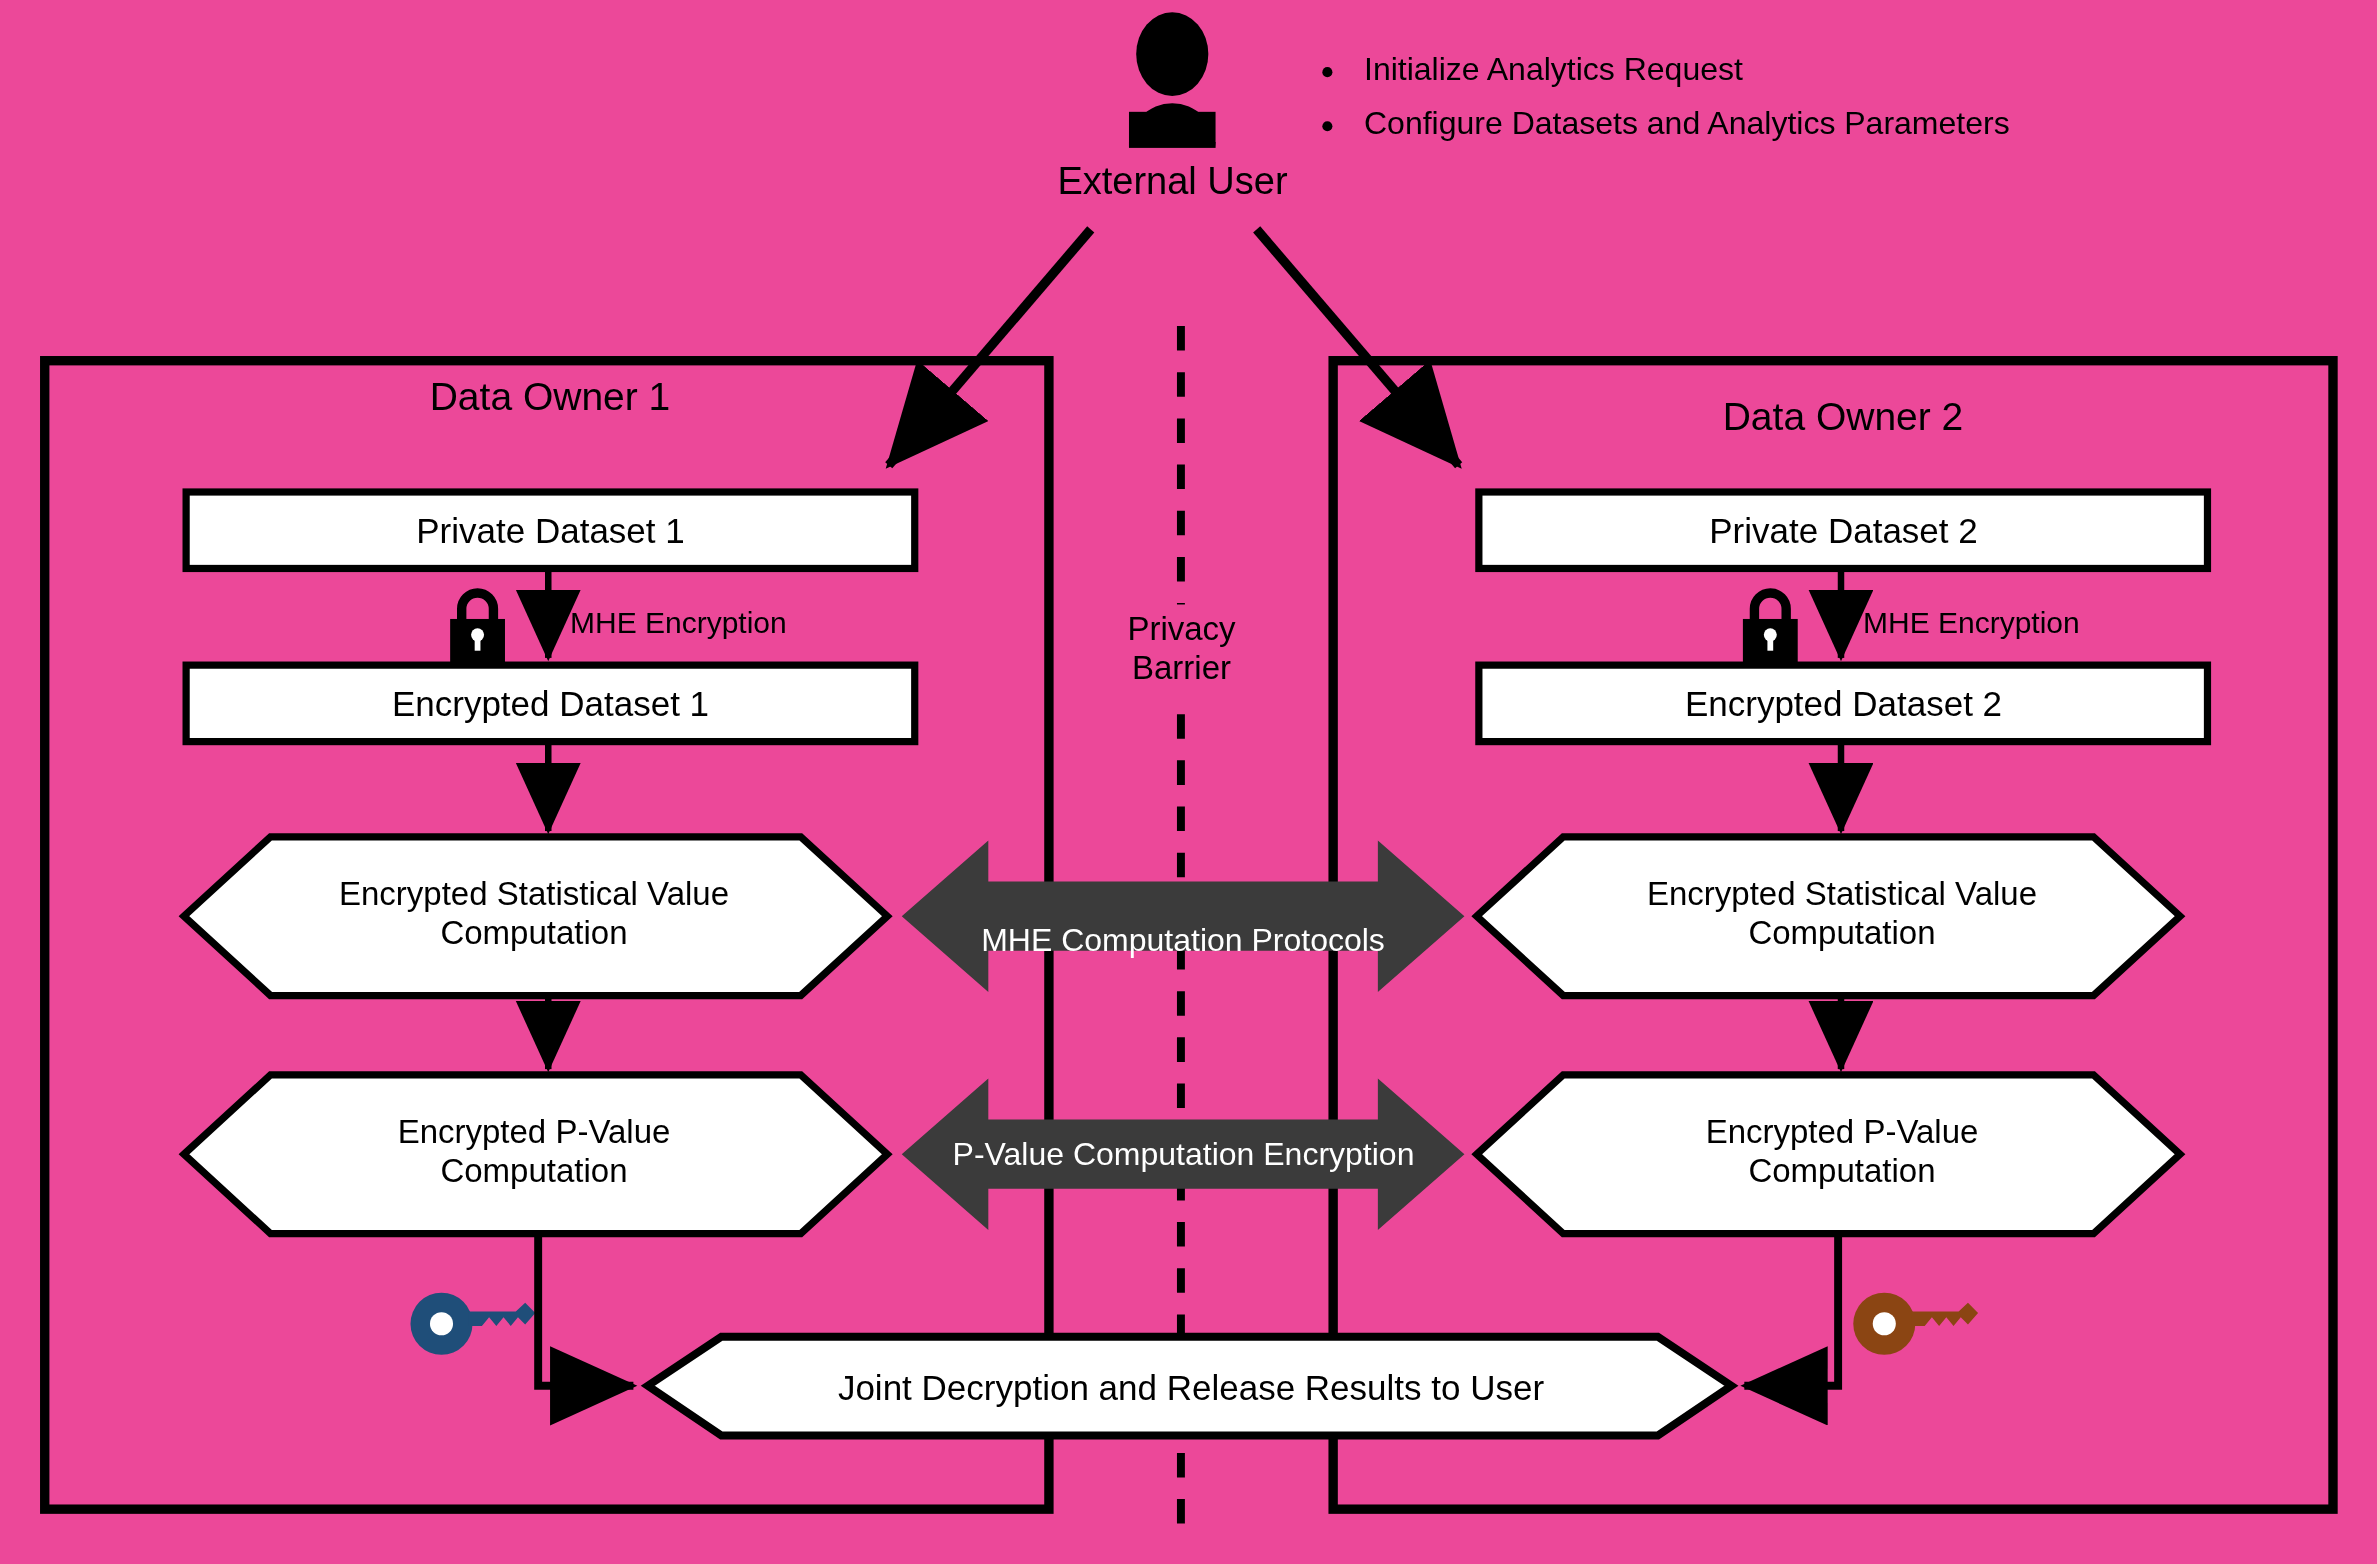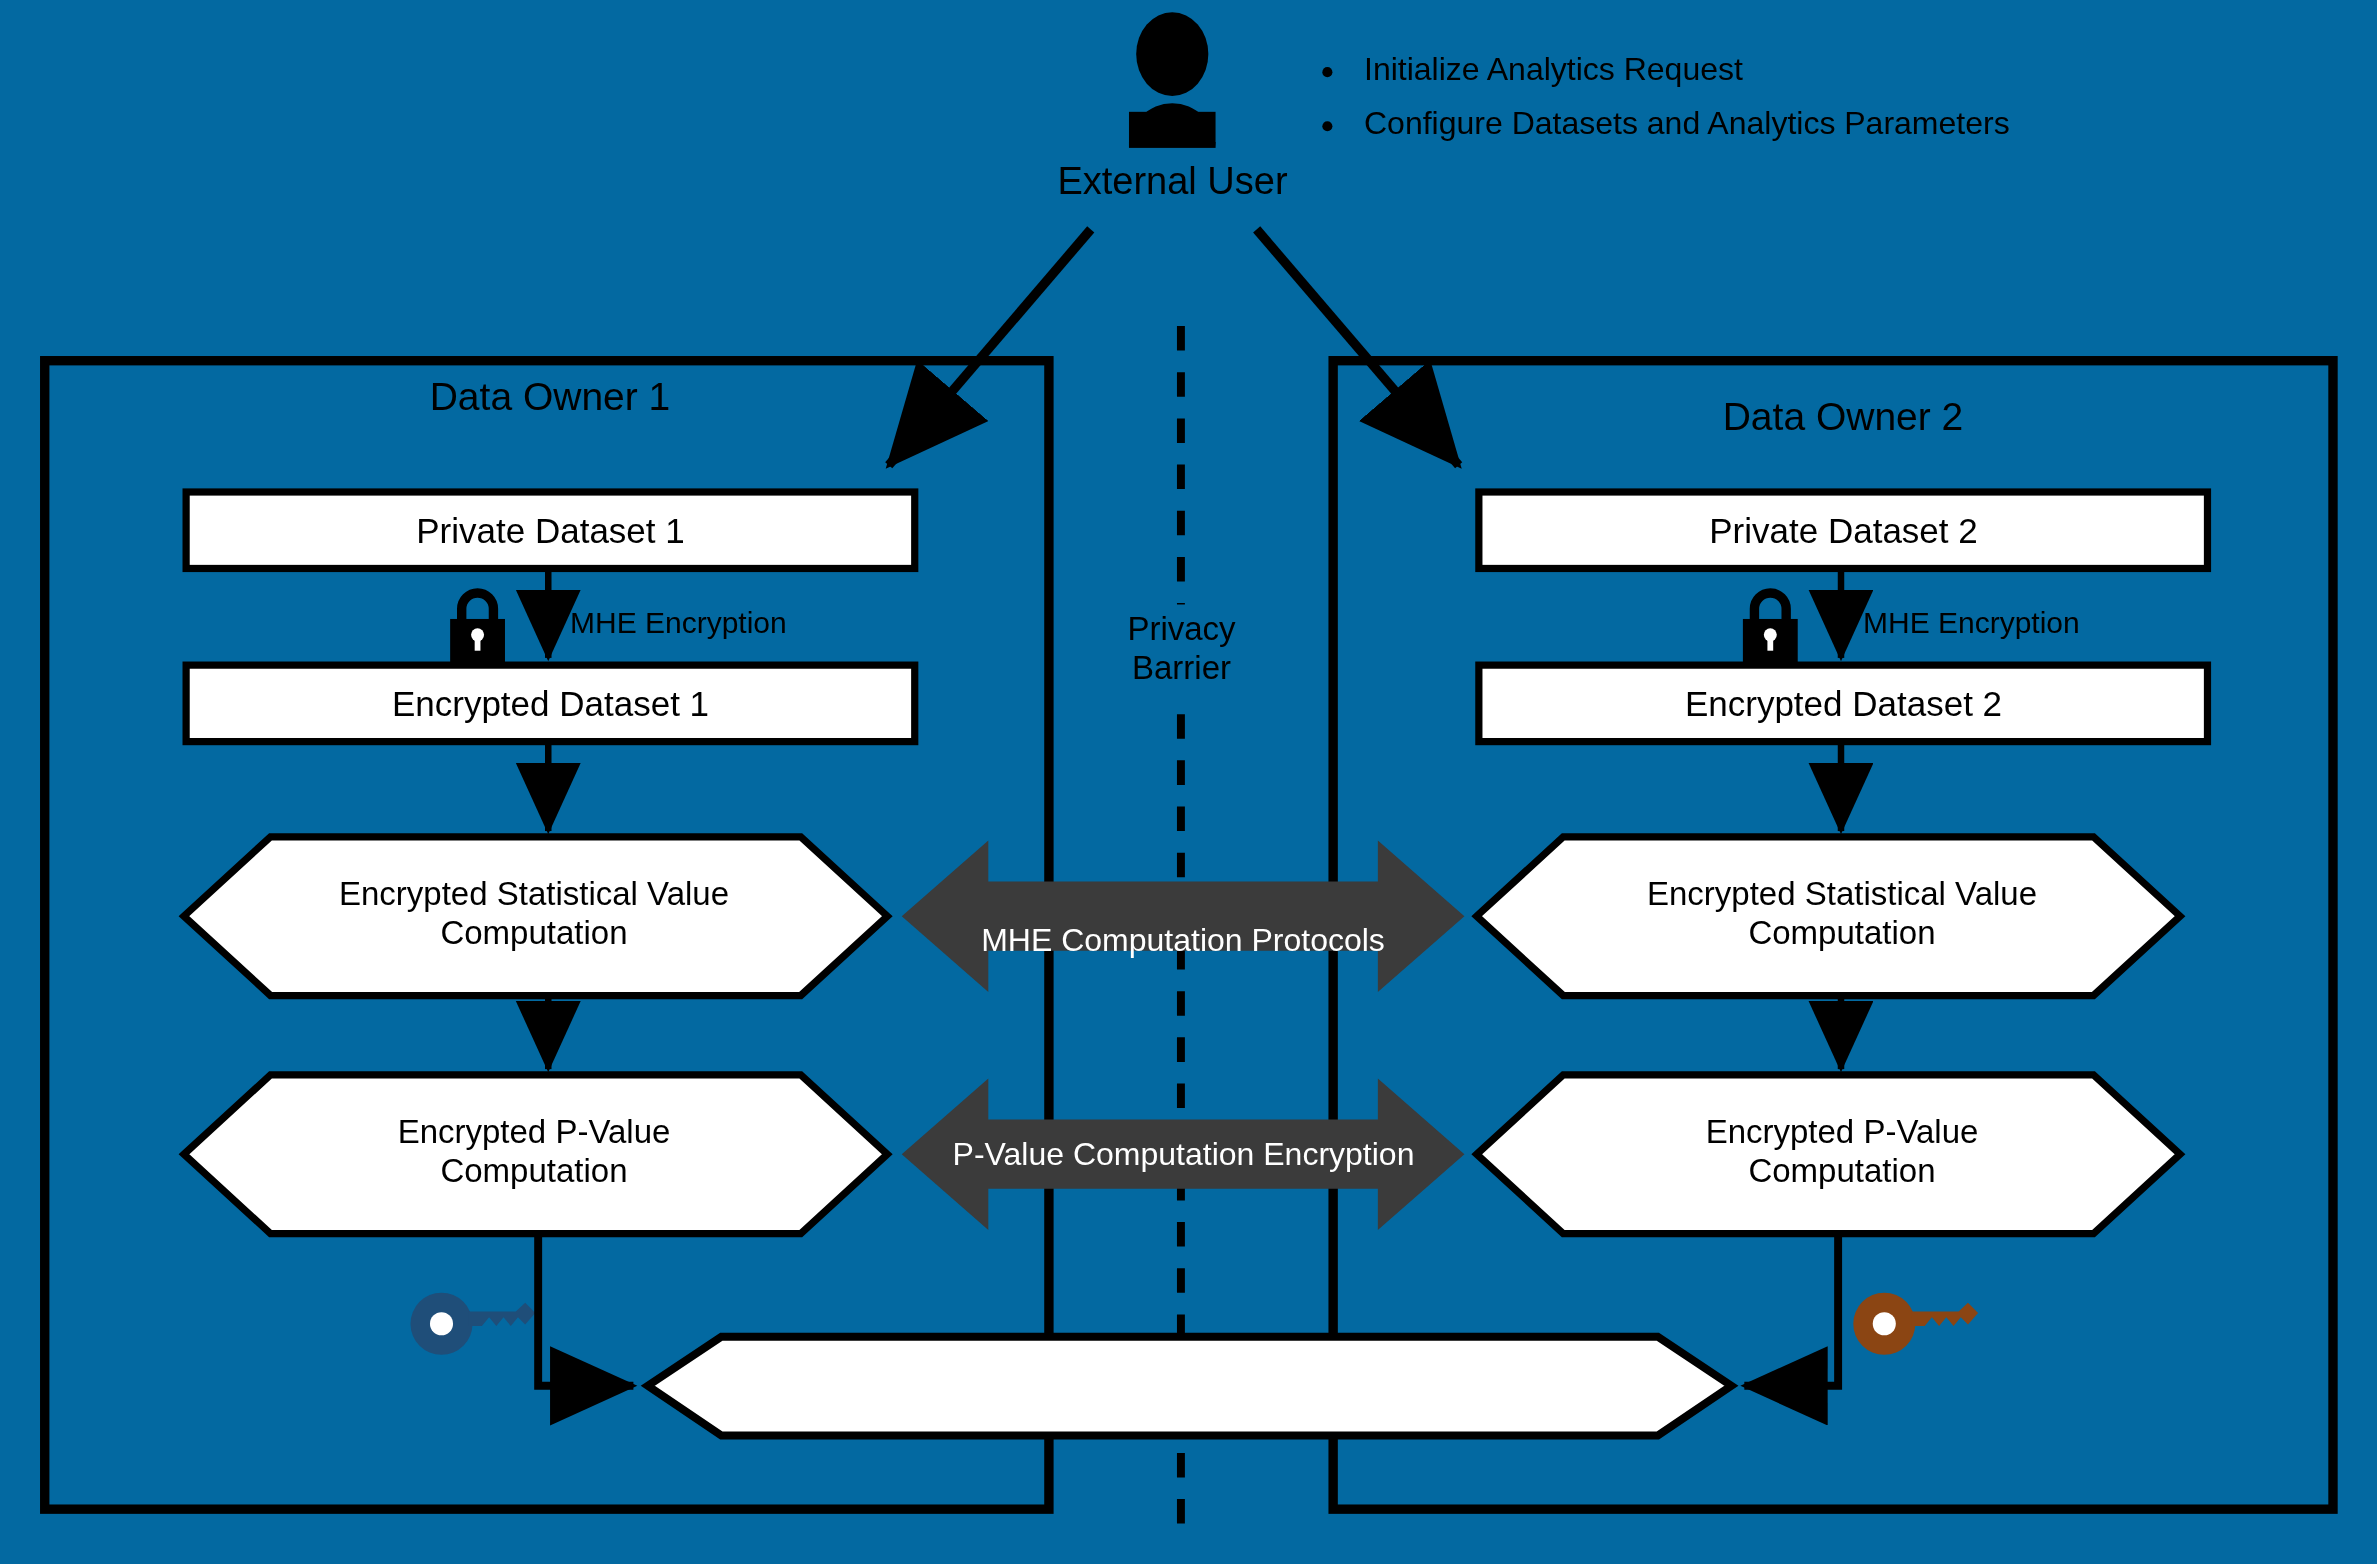--- a/index.html
+++ b/index.html
@@ -1,17 +1,17 @@
 <!DOCTYPE html>
 <html style="font-size:11.5px"><head>
 <meta charset="utf-8">
 <style>
   html,body{margin:0;padding:0;background:#ffffff;}
   body{width:2377px;height:1564px;font-family:"Liberation Sans",sans-serif;color:#000;}
-  #stage{position:relative;width:2377px;height:1564px;overflow:hidden;background:#0369a1;}
+  #stage{position:relative;width:2377px;height:1564px;overflow:hidden;background:#ec4899;}
   svg#canvas{position:absolute;left:0;top:0;width:2377px;height:1564px;}
   .lbl{position:absolute;text-align:center;color:#000;line-height:1.18;white-space:pre-line;}
   .t-title{font-size:39px;}
   .t-box{font-size:35px;}
   .t-hex{font-size:33px;}
   .t-edge{font-size:30px;}
   .t-bullet{font-size:32px;}
   .t-arrow{font-size:32px;color:#ffffff;}
   .t-barrier{font-size:33px;}
   .t-user{font-size:38px;}
@@ -123,15 +123,16 @@
   <div class="lbl t-edge" style="left:1863px;top:605px;width:375px;text-align:left;">MHE Encryption</div>
   <div class="lbl t-box" style="left:1479px;top:683px;width:729px;">Encrypted Dataset 2</div>
   <div class="lbl t-hex" style="left:1546px;top:875px;width:592px;">Encrypted Statistical Value
 Computation</div>
   <div class="lbl t-hex" style="left:1546px;top:1113px;width:592px;">Encrypted P-Value
 Computation</div>
 
   <div class="lbl t-arrow" style="left:952px;top:898px;width:462px;margin-top:24px;">MHE Computation Protocols</div>
   <div class="lbl t-arrow" style="left:938px;top:1136px;width:491px;">P-Value Computation Encryption</div>
 
+  <div class="lbl t-box" style="left:693px;top:1367px;width:996px;">Joint Decryption and Release Results to User</div>
 
 </div>
 
 
 </body></html>

